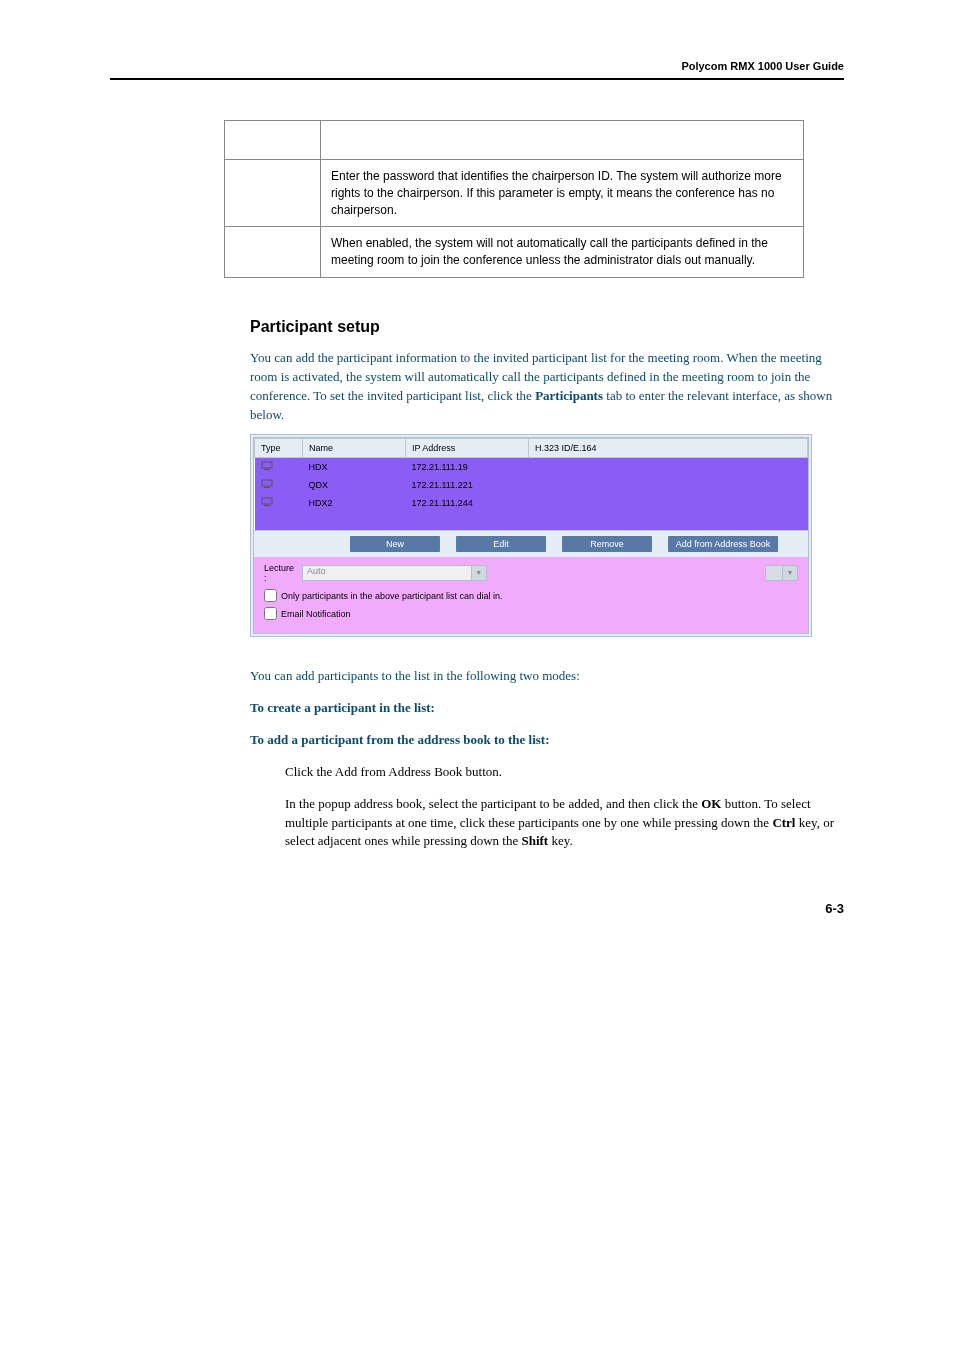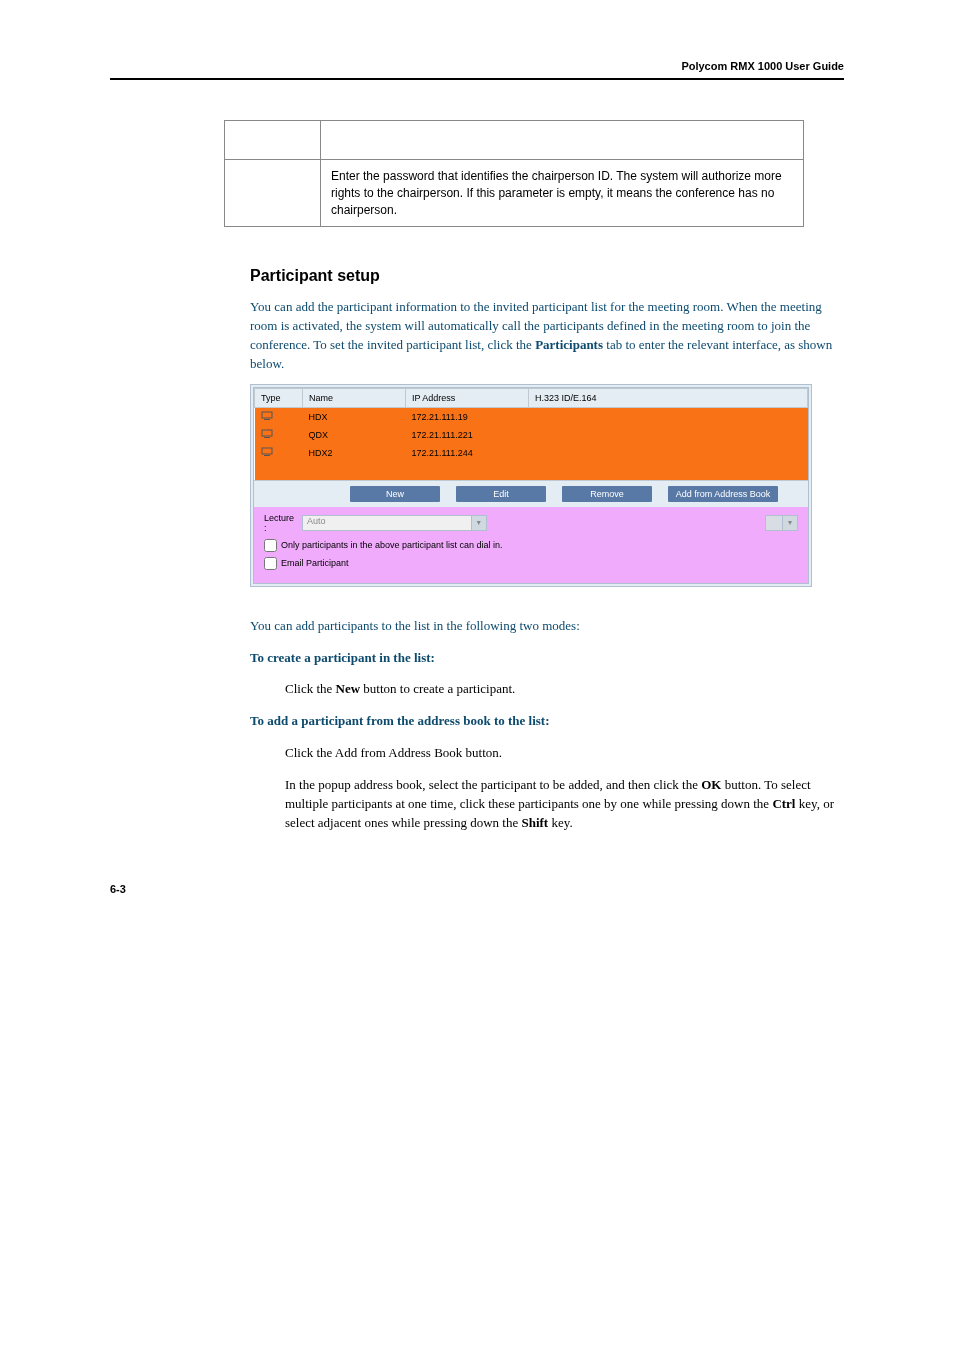--- a/index.html
+++ b/index.html
@@ -86,21 +86,21 @@
     font-weight: normal;
     font-size: 9px;
     text-align: left;
     padding: 2px 6px;
     height: 14px;
   }
   .part-table td {
     font-size: 9px;
     padding: 2px 6px;
     height: 14px;
-    background: #f97316;
+    background: #8b5cf6;
   }
   .part-table td.icon svg { width: 12px; height: 10px; }
   .list-area { height: 190px; background: #fff; }
   .btn-row {
     background: #e4edf4;
     display: flex;
     justify-content: flex-end;
     gap: 16px;
     padding: 5px 30px 5px 0;
     border-top: 1px solid #c0c8d0;
@@ -147,22 +147,22 @@
   .lecture-row { display:flex; align-items:center; gap:8px; margin-bottom:6px; }
 
   .indent-para {
     margin-left: 175px;
     font-size: 13px;
     font-family: Georgia, "Times New Roman", serif;
     line-height: 1.45;
     margin-bottom: 10px;
   }
   .footer-num {
-    text-align: left;
-    font-size: 11px;
+    text-align: right;
+    font-size: 13px;
     font-weight: bold;
     margin-top: 50px;
   }
 </style>
 </head>
 <body>
 
 <div class="page">
 
   <div class="header-bar">
@@ -171,20 +171,24 @@
 
   <table class="desc-table">
     <tbody>
         <tr class="header">
           <td class="param"></td>
           <td></td>
         </tr>
     <tr>
       <td class="param"></td>
       <td>Enter the password that identifies the chairperson ID. The system will authorize more rights to the chairperson. If this parameter is empty, it means the conference has no chairperson.</td>
+    </tr>
+    <tr>
+      <td class="param"></td>
+      <td>When enabled, the system will not automatically call the participants defined in the meeting room to join the conference unless the administrator dials out manually.</td>
     </tr>
   </tbody>
     </table>
 
   <h2>Participant setup</h2>
 
   <p class="body-text">
     <span>You can add the participant information to the invited participant list for the meeting room. When the meeting room is activated, the system will automatically call the participants defined in the meeting room to join the conference. To set the invited participant list, click the </span><strong>Participants</strong><span> tab to enter the relevant interface, as shown below.</span>
   </p>
 
@@ -246,33 +250,30 @@
           <span class="sel small">
             <span class="arrow">▾</span>
           </span>
         </div>
         <div class="row">
           <input type="checkbox" style="">
           <span>Only participants in the above participant list can dial in.</span>
         </div>
         <div class="row">
           <input type="checkbox" style="">
-          <span>Email Participant</span>
+          <span>Email Notification</span>
         </div>
       </div>
     </div>
   </div>
 
   <p class="body-text">You can add participants to the list in the following two modes:</p>
 
   <p class="body-text"><strong>To create a participant in the list:</strong></p>
 
-  <p class="indent-para">
-    <span>Click the </span><strong>New</strong><span> button to create a participant.</span>
-  </p>
 
 
   <p class="body-text"><strong>To add a participant from the address book to the list:</strong></p>
 
   <p class="indent-para">Click the Add from Address Book button.</p>
 
   <p class="indent-para">
     <span>In the popup address book, select the participant to be added, and then click the </span><strong>OK</strong><span> button. To select multiple participants at one time, click these participants one by one while pressing down the </span><strong>Ctrl</strong><span> key, or select adjacent ones while pressing down the </span><strong>Shift</strong><span> key.</span>
   </p>
 

